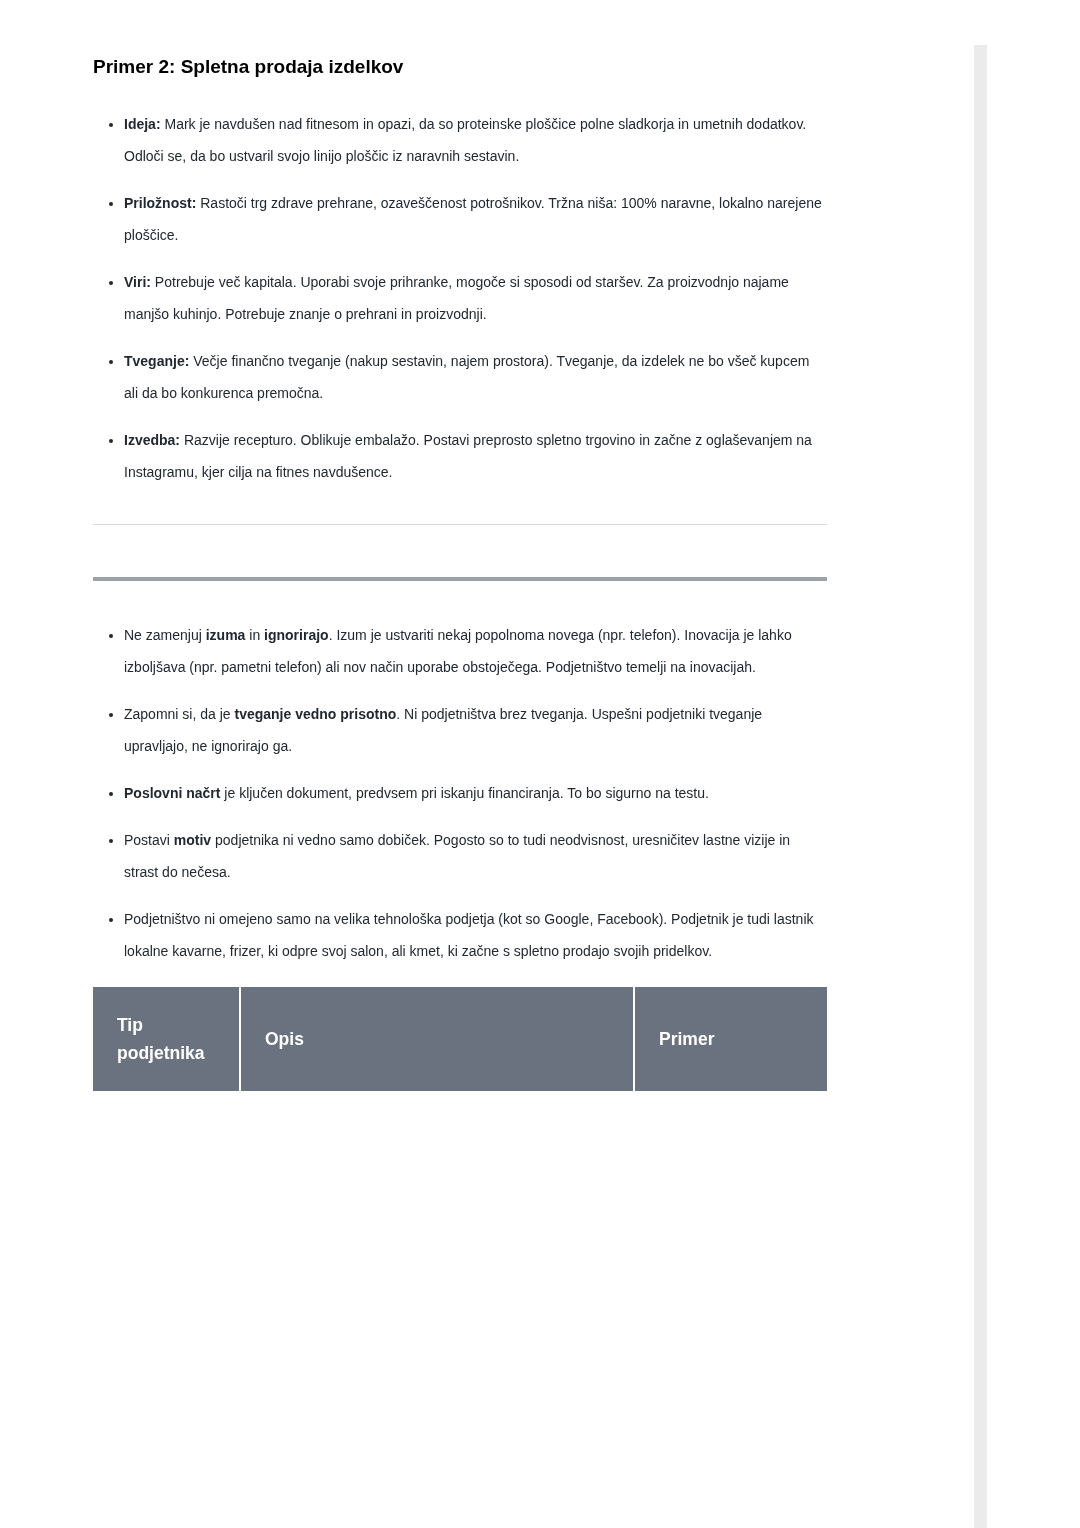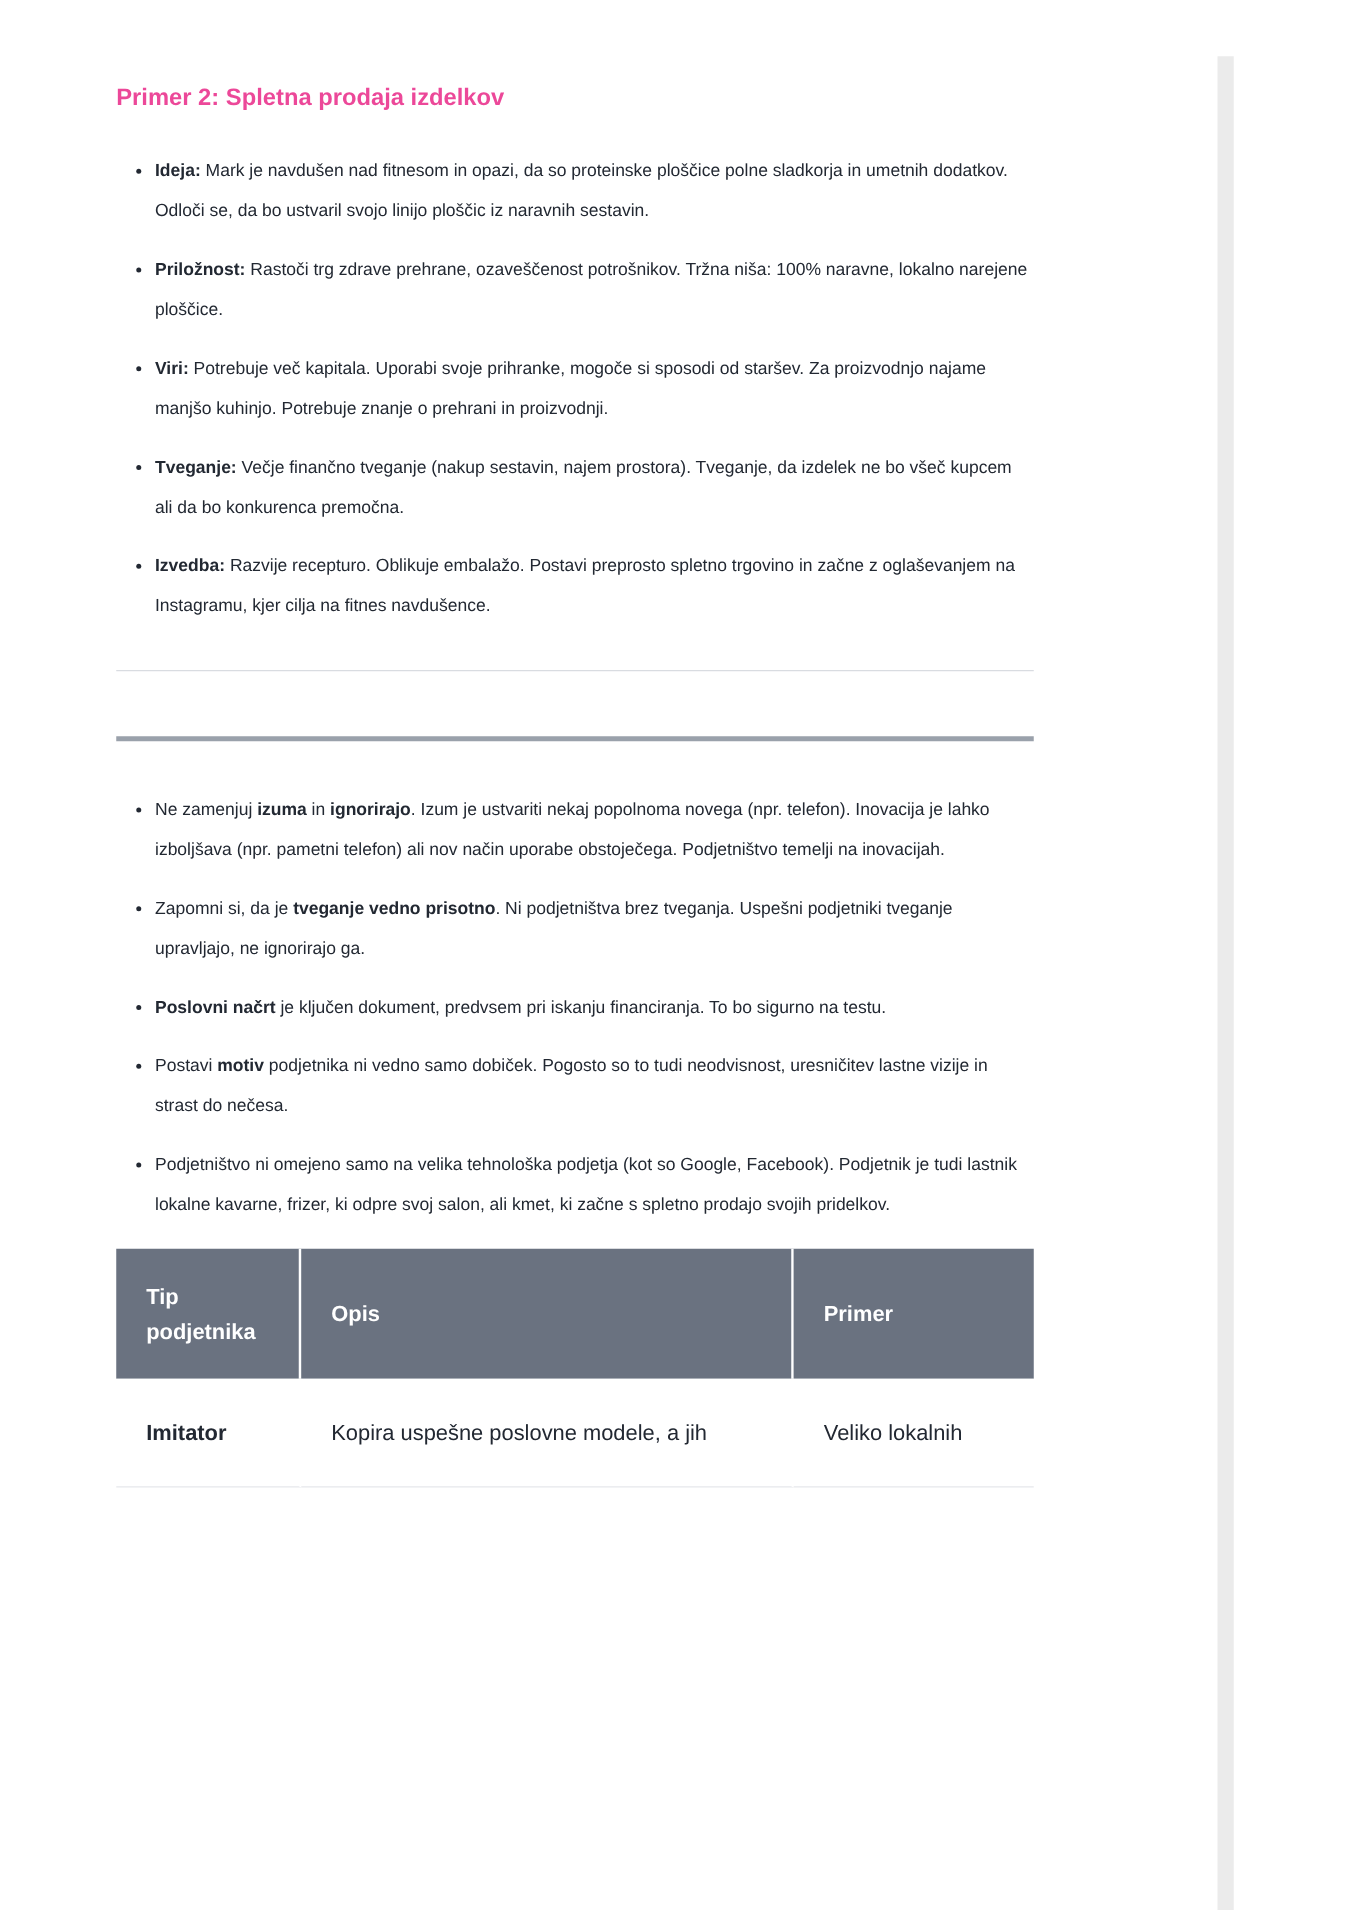--- a/index.html
+++ b/index.html
@@ -18,21 +18,21 @@
   body{
     width:1080px;height:1528px;position:relative;overflow:hidden;
     background:#ffffff;
     font-family:"Liberation Sans", sans-serif;
     color:var(--text);
   }
   .content{
     position:absolute;left:93px;top:56px;width:734px;
   }
   .sub-heading{
-    font-size:19px;font-weight:700;margin:12px 0 30px;color:#ec4899;
+    font-size:19px;font-weight:700;margin:0 0 30px;color:#000000;
   }
   .bullet-list{
     margin:0;padding:0 0 0 31px;list-style:disc;
   }
   .bullet-list li{
     font-size:14px;line-height:32px;margin:0 0 15px;color:var(--text);
   }
   .bullet-list li:last-child{margin-bottom:0;}
   .divider-thin{
     border:none;border-top:1px solid var(--dividerThin);
@@ -111,25 +111,20 @@
           <col class="c3">
       </colgroup>
       <thead>
         <tr id="table-header-row">
             <th>Tip podjetnika</th>
             <th>Opis</th>
             <th>Primer</th>
           </tr>
       </thead>
       <tbody id="table-body">
-          <tr>
-            <td><strong>Imitator</strong></td>
-            <td>Kopira uspešne poslovne modele, a jih</td>
-            <td>Veliko lokalnih</td>
-          </tr>
         </tbody>
     </table>
 
   </main>
 
   <div class="scrollbar"></div>
 
   <div class="footer">(c) Knowunity 2025</div>
 </div>
 

